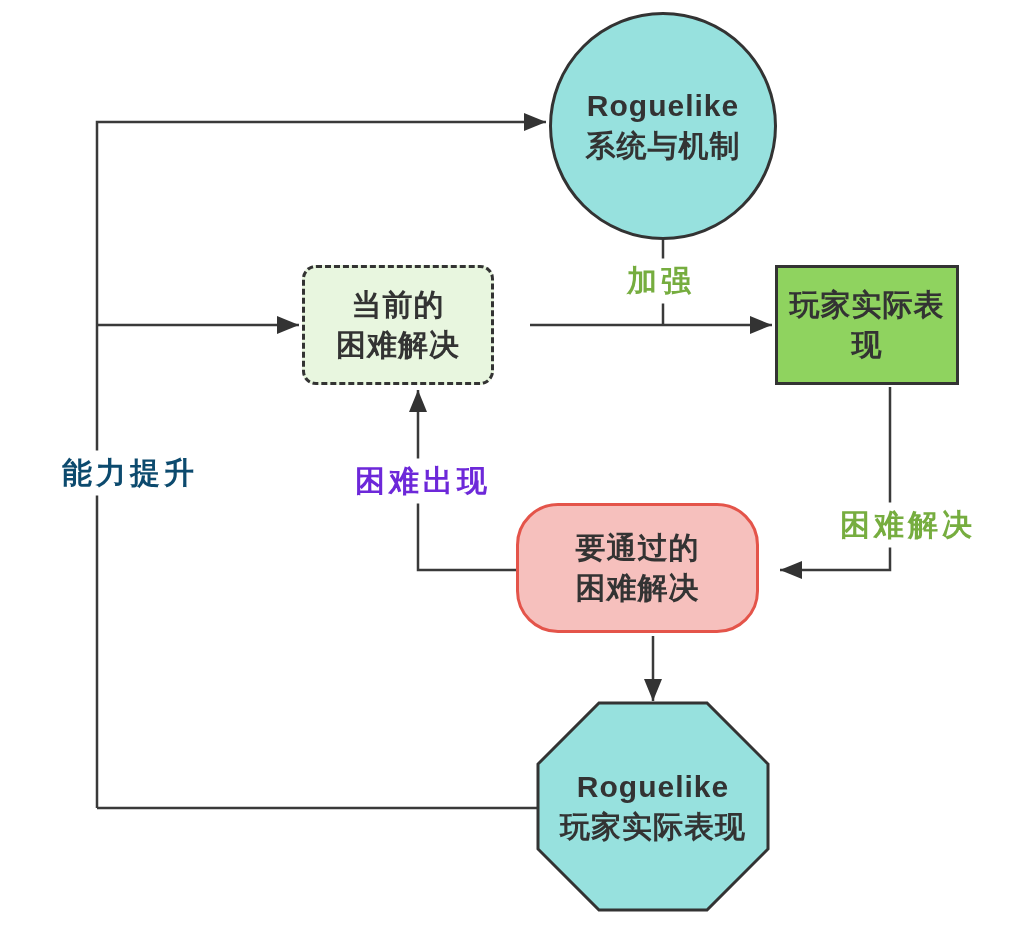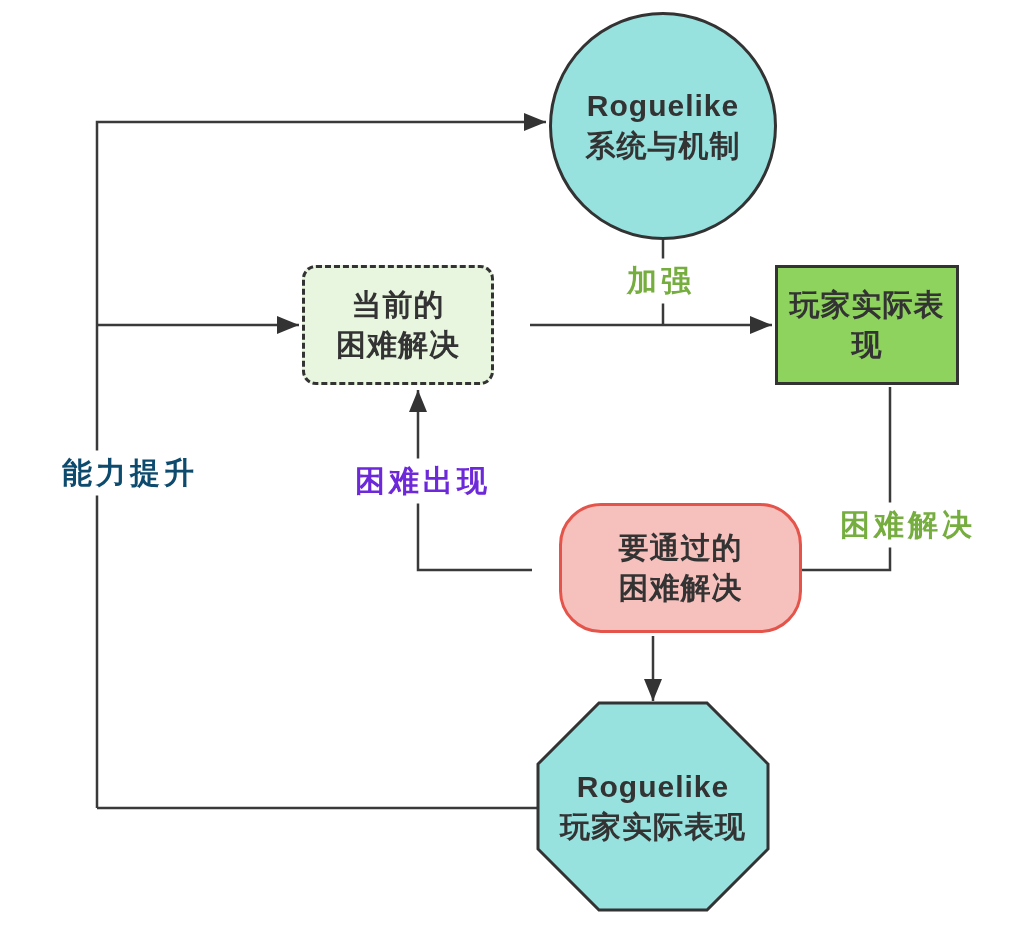--- a/index.html
+++ b/index.html
@@ -21,21 +21,21 @@
   }
   .node-dashed {
     left:302px; top:265px; width:192px; height:120px;
     border:3px dashed #333333; border-radius:14px; background:#E8F6DF;
   }
   .node-green {
     left:775px; top:265px; width:184px; height:120px;
     border:3px solid #333333; background:#8FD35F;
   }
   .node-pink {
-    left:559px; top:503px; width:243px; height:130px;
+    left:516px; top:503px; width:243px; height:130px;
     border:3px solid #E4544A; border-radius:42px; background:#F6C0BD;
   }
   .node-octagon-text {
     left:538px; top:703px; width:230px; height:207px;
   }
   .edge-label {
     position:absolute; transform:translate(-50%,-50%);
     background:#ffffff; padding:2px 5px;
     font-weight:bold; font-size:30px; letter-spacing:4px; white-space:nowrap;
   }

